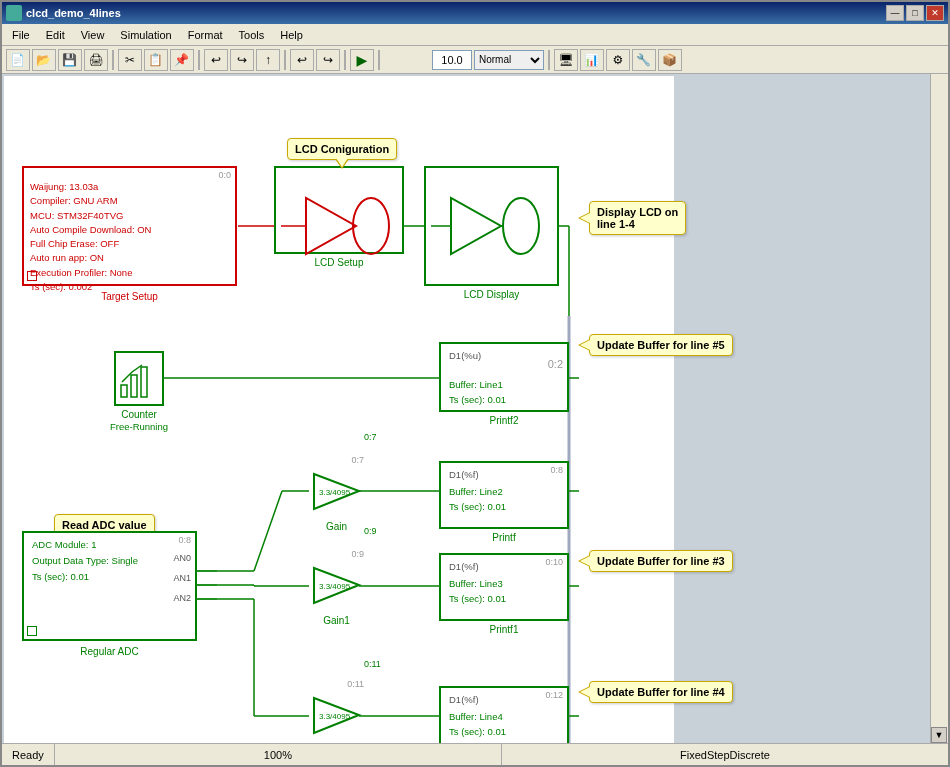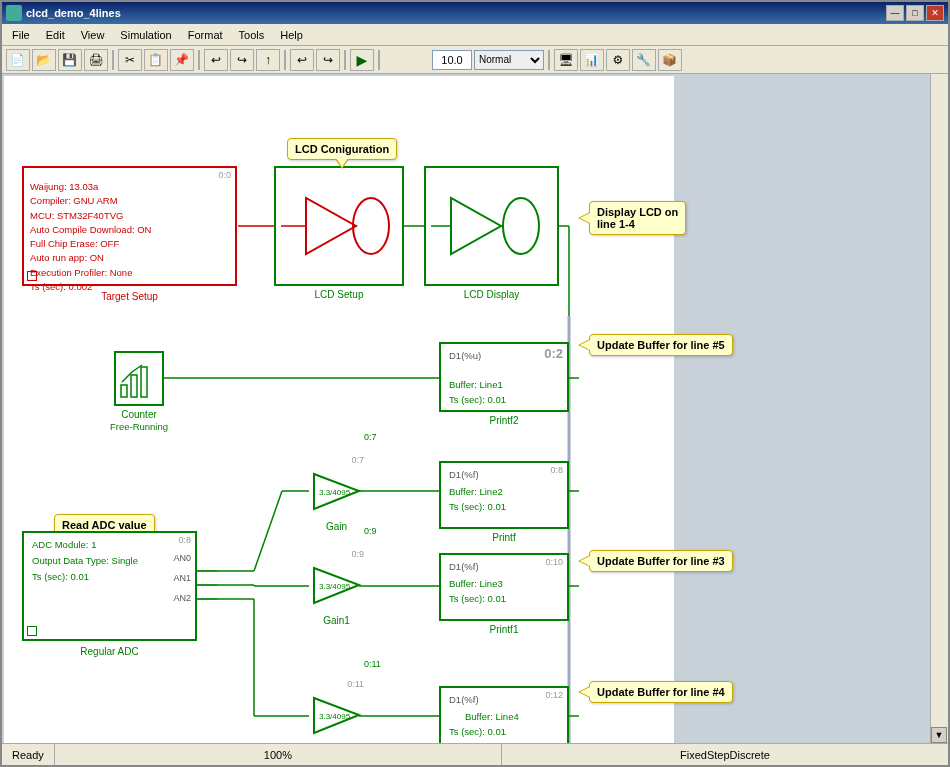--- a/index.html
+++ b/index.html
@@ -207,21 +207,21 @@
       height: 10px;
       border: 1px solid #c00;
     }
 
     
     .lcd-setup-block {
       position: absolute;
       left: 270px;
       top: 90px;
       width: 130px;
-      height: 120px;
+      height: 88px;
       border: 2px solid green;
       background: white;
     }
     .lcd-display-block {
       position: absolute;
       left: 420px;
       top: 90px;
       width: 135px;
       height: 120px;
       border: 2px solid green;
@@ -491,21 +491,21 @@
             <rect x="4" y="28" width="6" height="12" fill="none" stroke="green" stroke-width="1.5"></rect>
             <rect x="14" y="18" width="6" height="22" fill="none" stroke="green" stroke-width="1.5"></rect>
             <rect x="24" y="10" width="6" height="30" fill="none" stroke="green" stroke-width="1.5"></rect>
             <polyline points="5,25 15,15 25,8" fill="none" stroke="green" stroke-width="1.5"></polyline>
           </svg>
         </div>
         <div style="position:absolute;left:110px;top:333px;width:50px;text-align:center;color:green;font-size:10px;">Counter</div>
         <div style="position:absolute;left:105px;top:345px;width:60px;text-align:center;color:green;font-size:9.5px;">Free-Running</div>
 
         <div class="printf-block" style="left:435px;top:266px;width:130px;height:70px;">
-          <div style="position:absolute;top:2px;right:4px;font-size:13px;color:#999;font-weight:bold;">0:2</div>
+          <div style="position:absolute;top:14px;right:4px;font-size:11px;color:#999;">0:2</div>
           <div class="printf-inner">
             <div style="color:#555;">D1(%u)</div>
             <div style="margin-top:15px;">Buffer: Line1</div>
             <div>Ts (sec): 0.01</div>
           </div>
           <div style="position:absolute;bottom:-16px;left:0;width:100%;text-align:center;color:green;font-size:10px;">Printf2</div>
         </div>
 
         <div style="position:absolute;left:305px;top:393px;">
           <svg width="55" height="45">
@@ -566,21 +566,21 @@
             <text x="10" y="26" font-size="8" fill="green">3.3/4095</text>
           </svg>
           <div style="position:absolute;top:-14px;right:0;font-size:9px;color:#999;">0:11</div>
           
         </div>
 
         <div class="printf-block" style="left:435px;top:610px;width:130px;height:68px;">
           <div style="position:absolute;top:2px;right:4px;font-size:9px;color:#999;">0:12</div>
           <div class="printf-inner">
             <div style="color:#555;">D1(%f)</div>
-            <div style="margin-top:3px;margin-left:16px;">Buffer: Line4</div>
+            <div style="margin-top:3px;">Buffer: Line4</div>
             <div>Ts (sec): 0.01</div>
           </div>
 
         </div>
 
         <div style="position:absolute;top:356px;left:360px;font-size:9px;color:green;">0:7</div>
         <div style="position:absolute;top:450px;left:360px;font-size:9px;color:green;">0:9</div>
         <div style="position:absolute;top:583px;left:360px;font-size:9px;color:green;">0:11</div>
 
       </div>

